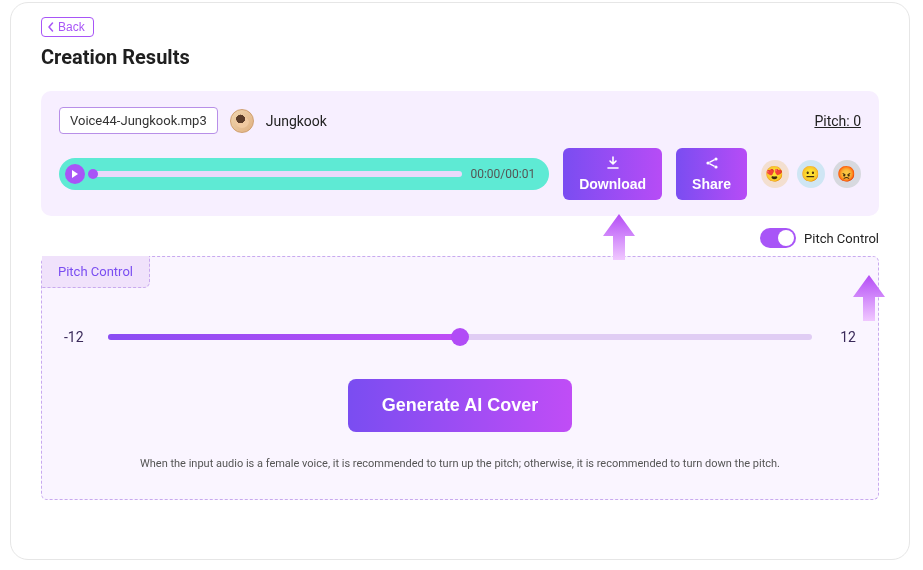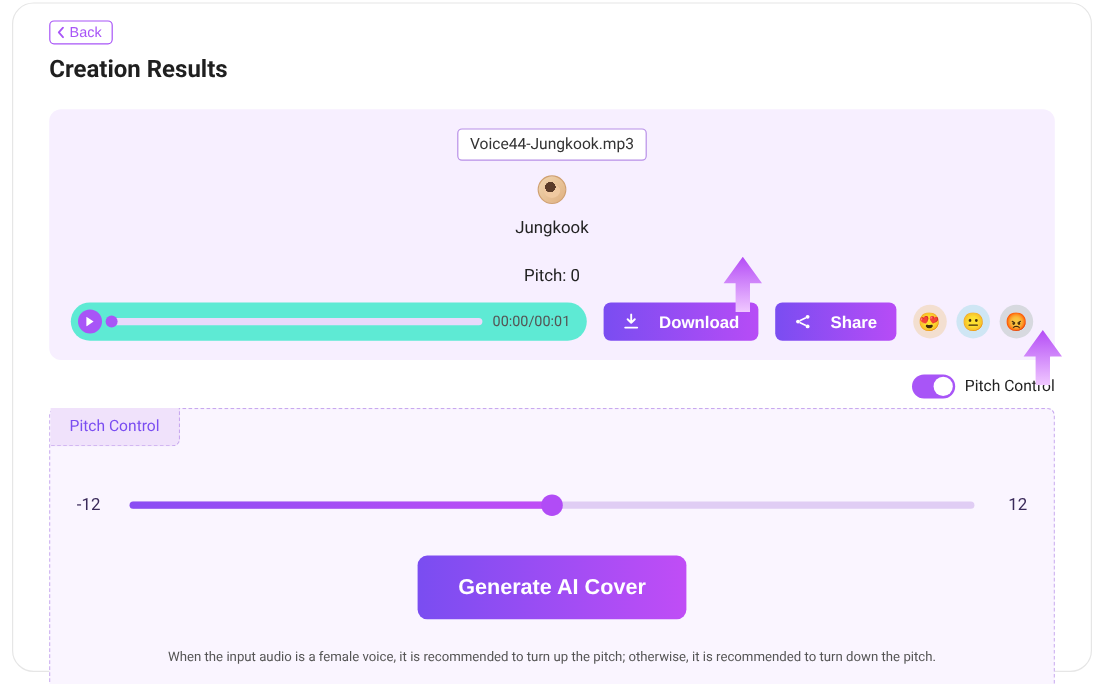--- a/index.html
+++ b/index.html
@@ -41,21 +41,20 @@
   .result-card {
     margin-top: 22px;
     background: #f7efff;
     border-radius: 10px;
     padding: 16px 18px;
   }
   .result-row1 {
     display: flex;
     align-items: center;
     gap: 12px;
-    flex-direction: column;
   }
   .file-chip {
     border: 1px solid #b88fe8;
     background: #fff;
     border-radius: 4px;
     padding: 5px 10px;
     font-size: 13px;
     color: #333;
   }
   .avatar-sm {
@@ -68,21 +67,21 @@
   }
   .avatar-sm::after{
     content:"";
     position:absolute;
     width:14px;height:14px;border-radius:50%;
     background: radial-gradient(circle at 40% 35%, #5a3b28 0 35%, transparent 36%),
                 radial-gradient(circle at 50% 70%, #f0c9a0 0 60%, transparent 61%);
   }
   .voice-name { font-size: 14px; color: #222; }
   .spacer { flex: 1; }
-  .pitch-readout { font-size: 14px; color: #222; }
+  .pitch-readout { font-size: 14px; color: #222; text-decoration: underline; }
   .result-row2 {
     margin-top: 14px;
     display: flex;
     align-items: center;
     gap: 14px;
   }
   .player {
     display: flex;
     align-items: center;
     gap: 8px;
@@ -105,25 +104,26 @@
     background: #e9d9fb;
     border-radius: 3px;
     position: relative;
   }
   .track .thumb {
     position: absolute; left: 0; top: 50%; transform: translate(-50%,-50%);
     width: 10px; height: 10px; border-radius: 50%; background: #a855f7;
   }
   .time { font-size: 12px; color: #555; white-space: nowrap; }
   .grad-btn {
-    display: inline-flex; align-items: center; gap: 16px;
+    display: inline-flex; align-items: center; gap: 6px;
     background: linear-gradient(90deg,#7a4df1,#b74cf6);
     color: #fff; border: none; border-radius: 6px;
     padding: 8px 16px; font-size: 14px; font-weight: 600;
     cursor: pointer;
+    flex-direction: column;
   }
   .grad-btn svg { width: 14px; height: 14px; fill: #fff; }
   .reactions { display: flex; gap: 8px; }
   .react {
     width: 28px; height: 28px; border-radius: 50%;
     display: flex; align-items: center; justify-content: center;
     font-size: 15px;
     cursor: pointer;
   }
   .react.a { background: #f3dfd0; }

